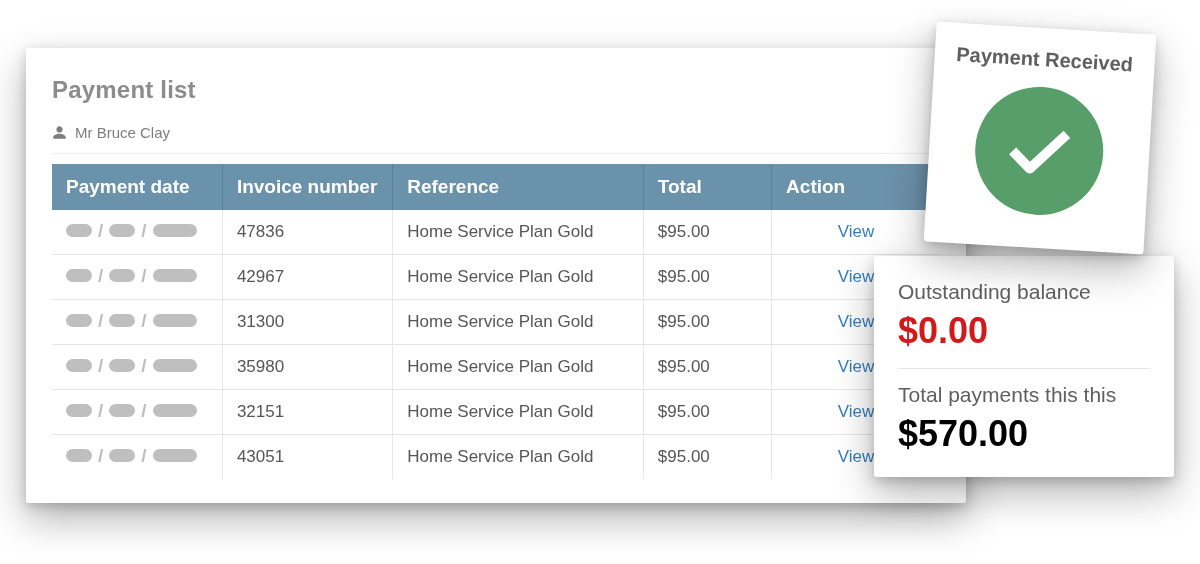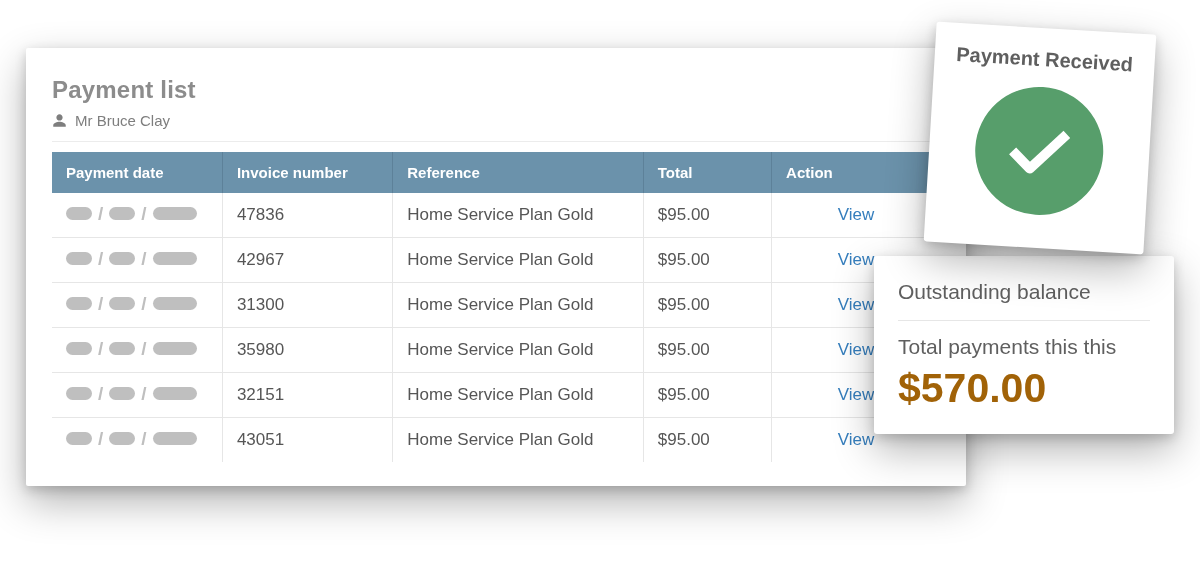--- a/index.html
+++ b/index.html
@@ -24,37 +24,37 @@
     .panel-title {
       font-size: 24px;
       font-weight: 600;
       color: #8c8c8c;
       letter-spacing: .2px;
     }
     .panel-meta {
       display: flex;
       align-items: center;
       gap: 38px;
-      margin-top: 8px;
+      margin-top: 20px;
       padding-bottom: 12px;
       border-bottom: 1px solid #ececec;
       color: #7e7e7e;
       font-size: 15px;
     }
     .meta-user { display: inline-flex; align-items: center; gap: 8px; }
     .user-icon-svg { width: 15px; height: 15px; fill: #7e7e7e; }
 
     table { width: 100%; border-collapse: collapse; margin-top: 10px; table-layout: fixed; }
     thead th {
       background: #6b92ab;
       color: #fff;
       font-weight: 600;
       text-align: left;
       padding: 12px 14px;
-      font-size: 15px;
+      font-size: 19px;
       border-right: 1px solid #5d8199;
     }
     thead th:last-child { border-right: none; }
     tbody td {
       padding: 12px 14px;
       font-size: 17px;
       color: #565656;
       border-bottom: 1px solid #e6e6e6;
       border-right: 1px solid #e6e6e6;
     }
@@ -96,23 +96,23 @@
       font-weight: 700;
       color: #d11a1a;
       margin-top: 6px;
     }
     .sum-divider {
       border: none;
       border-top: 1px solid #e6e6e6;
       margin: 16px 0 14px 0;
     }
     .sum-value-blue {
-      font-size: 41px;
+      font-size: 36px;
       font-weight: 700;
-      color: #a16207;
+      color: #000000;
       margin-top: 6px;
     }
 
     
     .badge-card {
       position: absolute;
       right: 50px;
       top: 28px;
       width: 220px;
       height: 220px;
@@ -264,20 +264,21 @@
           <td>Home Service Plan Gold</td>
           <td>$95.00</td>
           <td><a class="link">View</a></td>
         </tr>
       </tbody>
   </table>
 </div>
 
 <div class="summary-card">
   <div class="sum-label">Outstanding balance</div>
+  <div class="sum-value-red">$0.00</div>
   <hr class="sum-divider">
   <div class="sum-label">Total payments this this</div>
   <div class="sum-value-blue">$570.00</div>
 </div>
 
 <div class="badge-card">
   <div class="badge-title">Payment Received</div>
   <div class="check-circle">
     <svg viewBox="0 0 100 80">
         <path d="M12 42 L38 66 L88 14"></path>

